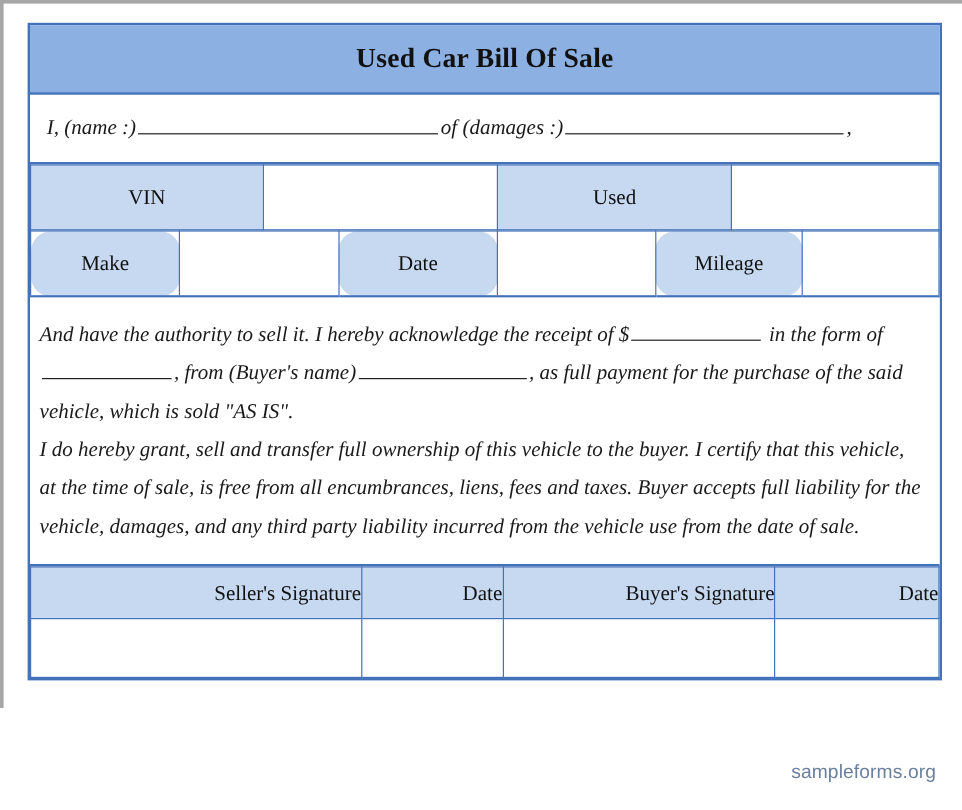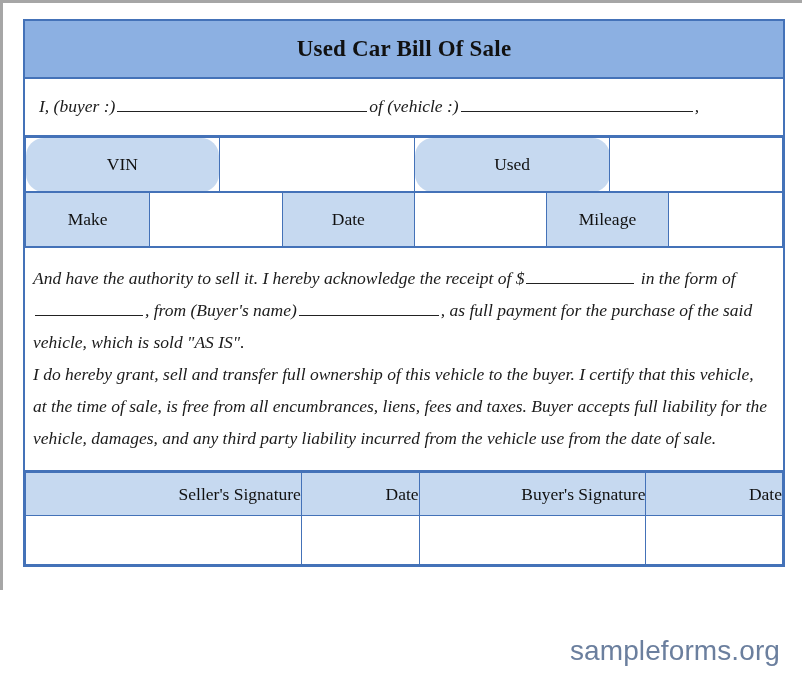--- a/index.html
+++ b/index.html
@@ -94,22 +94,22 @@
     text-align: center;
     vertical-align: middle;
     padding: 0;
   }
   .vtable td.lbl {
     background: #c6d9f0;
   }
   .vtable td.val {
     background: #ffffff;
   }
-  .vtable tr.row1 td { height: 53px; border-radius: 18px; }
-  .vtable tr.row2 td { height: 53px; border-bottom: 2px solid #4472b8; }
+  .vtable tr.row1 td { height: 53px; }
+  .vtable tr.row2 td { height: 53px; border-bottom: 2px solid #4472b8; border-radius: 16px; }
 
   
   .body-block {
     border-bottom: 2px solid #4472b8;
     padding: 14px 14px 16px 8px;
     background: #ffffff;
   }
   .para {
     font-style: italic;
     font-size: 17.5px;
@@ -145,40 +145,40 @@
     background: #ffffff;
     height: 48px;
   }
 
   
   .watermark {
     position: absolute;
     right: 22px;
     top: 632px;
     font-family: "Liberation Sans", "DejaVu Sans", sans-serif;
-    font-size: 28px;
+    font-size: 16px;
     color: #6b7f9e;
     letter-spacing: 0.1px;
     white-space: nowrap;
   }
 </style>
 </head>
 <body>
 
 <div id="page-frame">
 
   <div id="doc">
 
     <div class="title-band">
       <span class="title-text">Used Car Bill Of Sale</span>
     </div>
 
     <div class="intro-block">
       <div class="intro-line">
-        <span>I, (buyer :)</span><span class="blank blank-name"></span><span>of (vehicle :)</span><span class="blank blank-addr"></span><span>,</span>
+        <span>I, (name :)</span><span class="blank blank-name"></span><span>of (damages :)</span><span class="blank blank-addr"></span><span>,</span>
       </div>
     </div>
 
     <table class="vtable">
       <tbody>
           <tr class="row1">
         <td class="lbl" style="width:25.6%">VIN</td>
         <td class="val" style="width:25.8%"></td>
         <td class="lbl" style="width:25.8%">Used</td>
         <td class="val" style="width:22.8%"></td>

